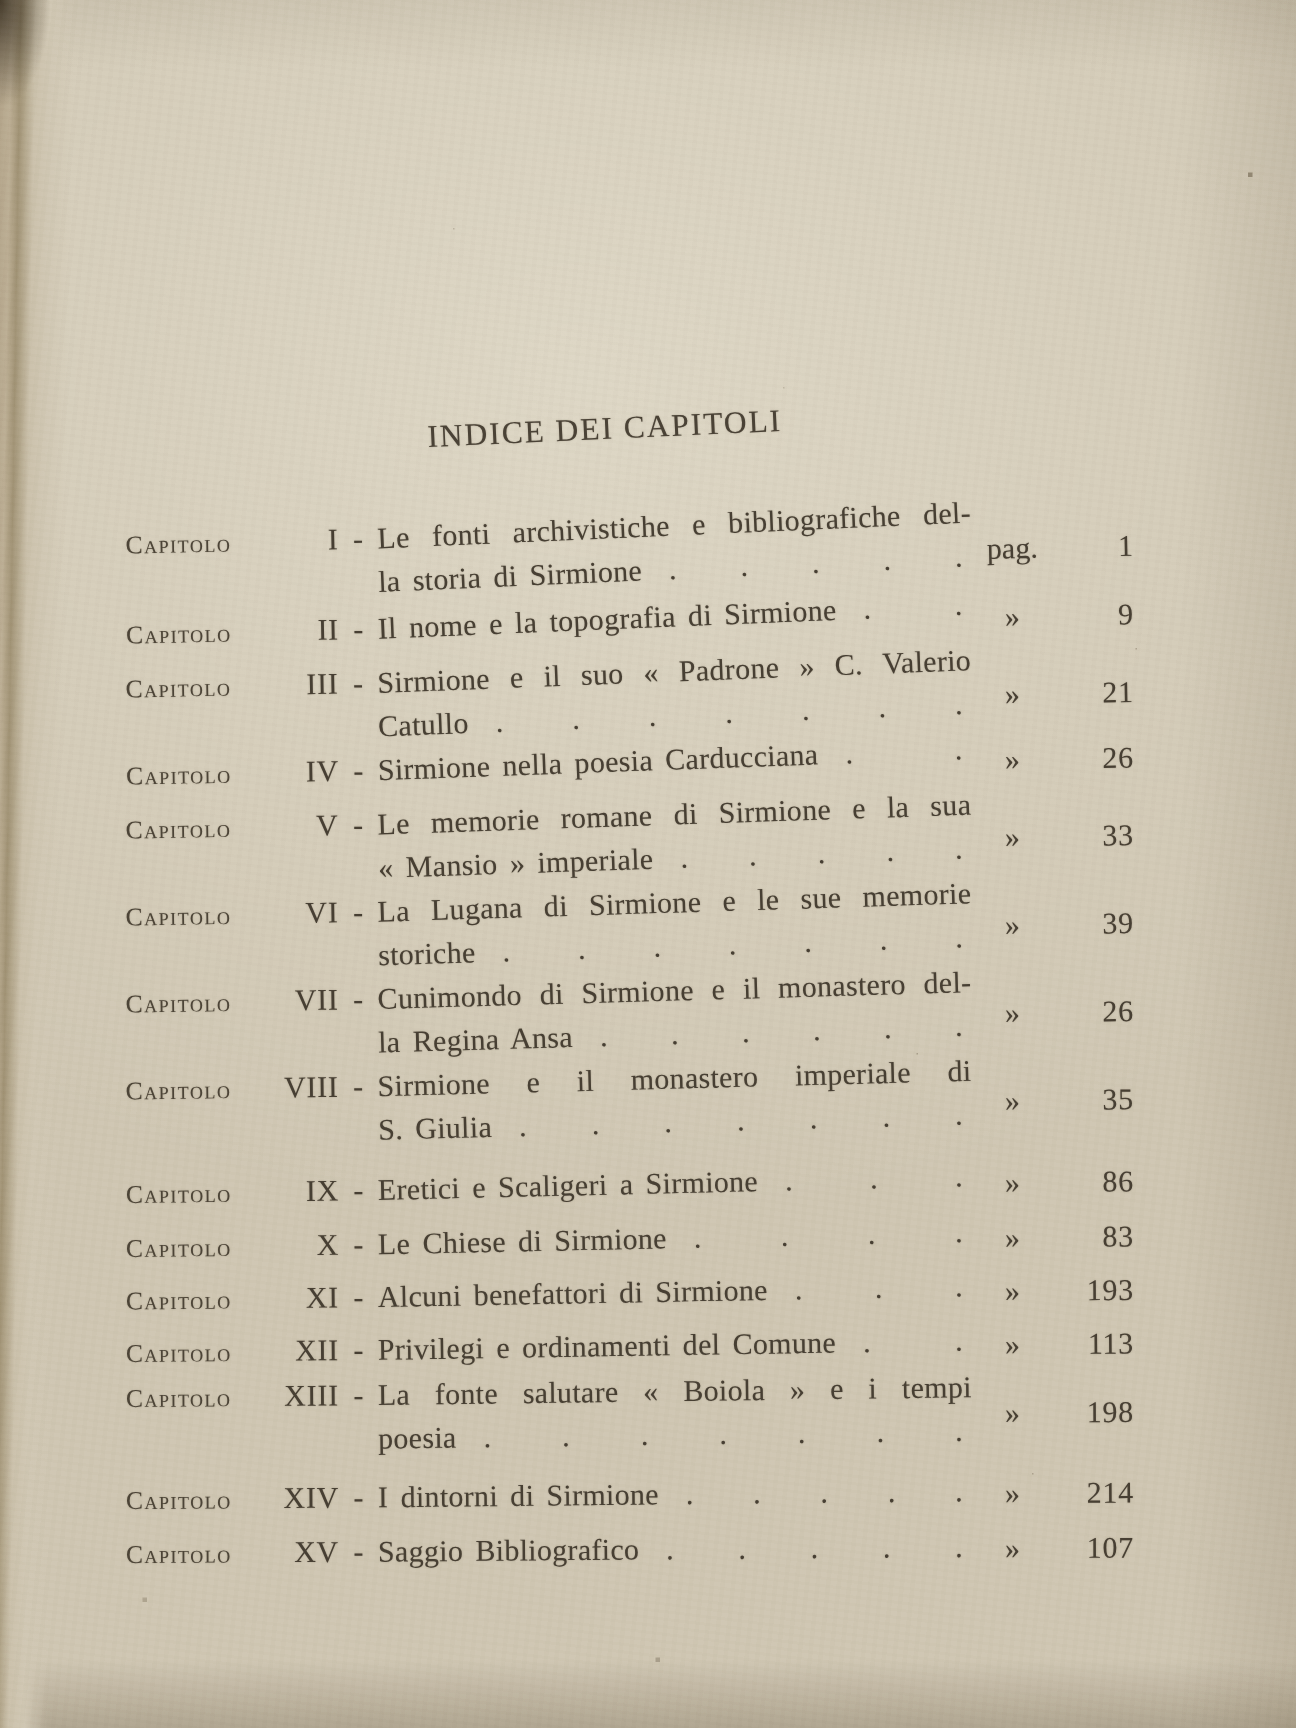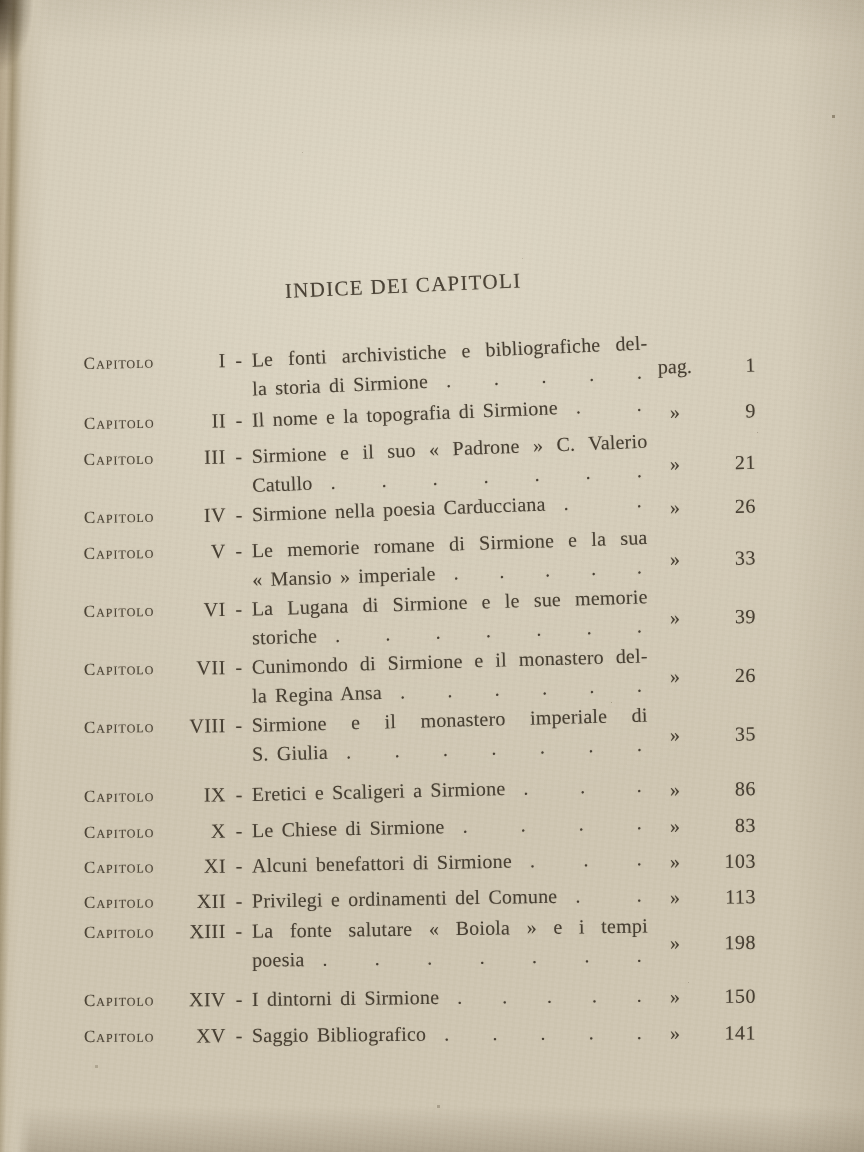--- a/index.html
+++ b/index.html
@@ -279,21 +279,21 @@
           <div class="tline dotted" style="transform: rotate(-0.5deg);">
             <span class="ttext">Alcuni benefattori di Sirmione</span>
             <span class="dots">
               <i>.</i>
               <i>.</i>
               <i>.</i>
             </span>
           </div>
         </div>
         <span class="ref">»</span>
-        <span class="pg">103</span>
+        <span class="pg">193</span>
       </div>
       <div class="entry" style="margin-top: 6px; transform: rotate(-0.49deg);">
         <span class="cap">Capitolo</span>
         <span class="num">XII</span>
         <span class="dash">-</span>
         <div class="titlecol">
           <div class="tline dotted" style="transform: rotate(-0.415deg);">
             <span class="ttext">Privilegi e ordinamenti del Comune</span>
             <span class="dots">
               <i>.</i>
@@ -336,35 +336,35 @@
             <span class="dots">
               <i>.</i>
               <i>.</i>
               <i>.</i>
               <i>.</i>
               <i>.</i>
             </span>
           </div>
         </div>
         <span class="ref">»</span>
-        <span class="pg">150</span>
+        <span class="pg">214</span>
       </div>
       <div class="entry" style="margin-top: 7px; transform: rotate(-0.31deg);">
         <span class="cap">Capitolo</span>
         <span class="num">XV</span>
         <span class="dash">-</span>
         <div class="titlecol">
           <div class="tline dotted" style="transform: rotate(-0.16deg);">
             <span class="ttext">Saggio Bibliografico</span>
             <span class="dots">
               <i>.</i>
               <i>.</i>
               <i>.</i>
               <i>.</i>
               <i>.</i>
             </span>
           </div>
         </div>
         <span class="ref">»</span>
-        <span class="pg">141</span>
+        <span class="pg">107</span>
       </div>
     </div>
 </div>
 
 </body></html>

